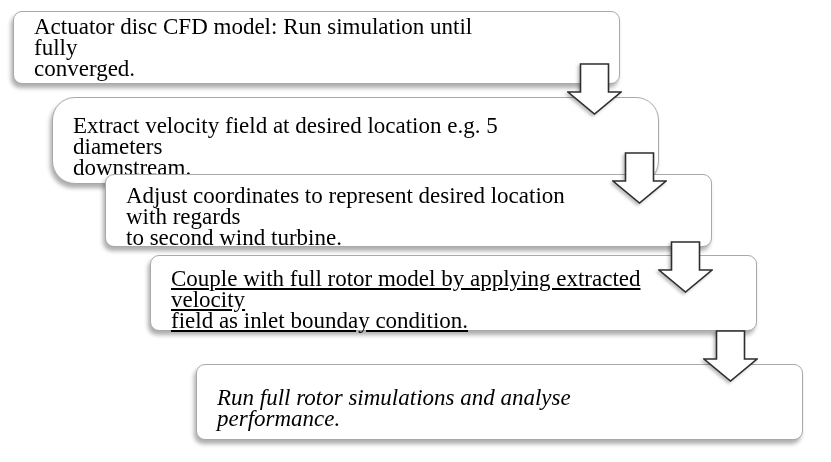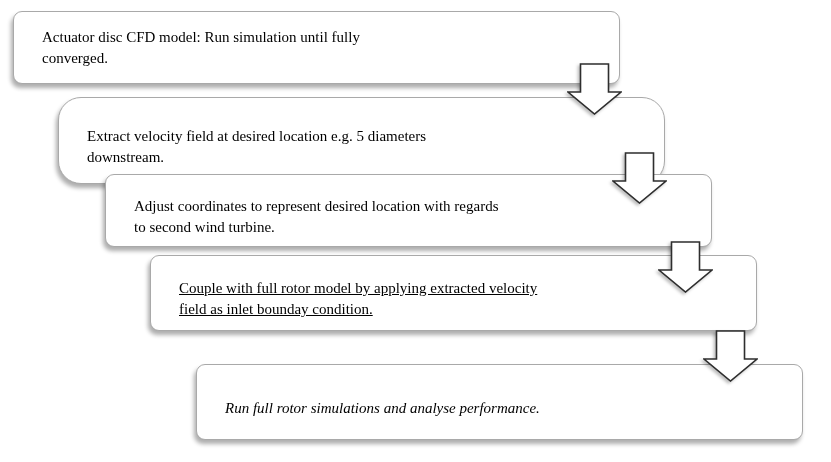--- a/index.html
+++ b/index.html
@@ -28,30 +28,30 @@
     box-sizing:border-box;
     background:var(--box-fill);
     border:1px solid var(--box-border);
     border-radius:9px;
     box-shadow:-2px 4px 4px rgba(0,0,0,0.32);
     display:flex;
     align-items:center;
   }
   .step .label{
     display:block;
-    padding-left:28px;
+    padding-left:20px;
     width:478px;
-    font-size:15px;
+    font-size:23px;
     line-height:21px;
     color:var(--text-color);
     white-space:pre-line;
   }
   .pt{padding-top:12px;}
   .s1{left:13px;  top:11px;  height:73px;}
-  .s2{left:58px;  top:97px;  height:87px;border-radius:23px;}
+  .s2{left:52px;  top:97px;  height:87px;border-radius:23px;}
   .s3{left:105px; top:174px; height:73px;}
   .s4{left:150px; top:255px; height:76px;text-decoration:underline;}
   .s5{left:196px; top:364px; height:76px;font-style:italic;}
   .connector{
     position:absolute;
     width:55px;
     height:52px;
     z-index:5;
     filter:drop-shadow(-2px 2px 1.5px rgba(0,0,0,0.25));
   }

